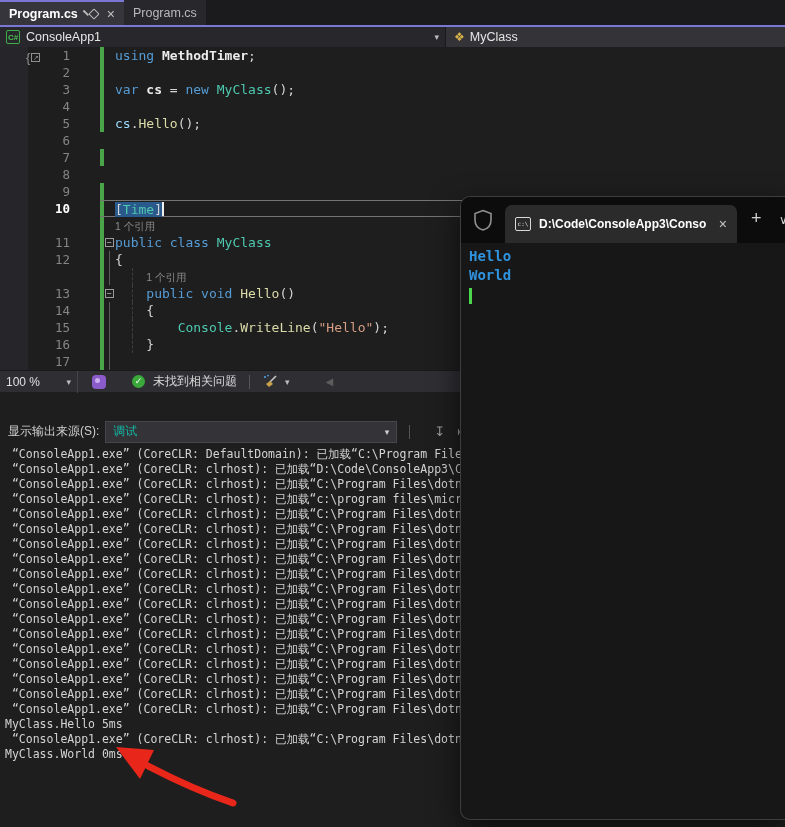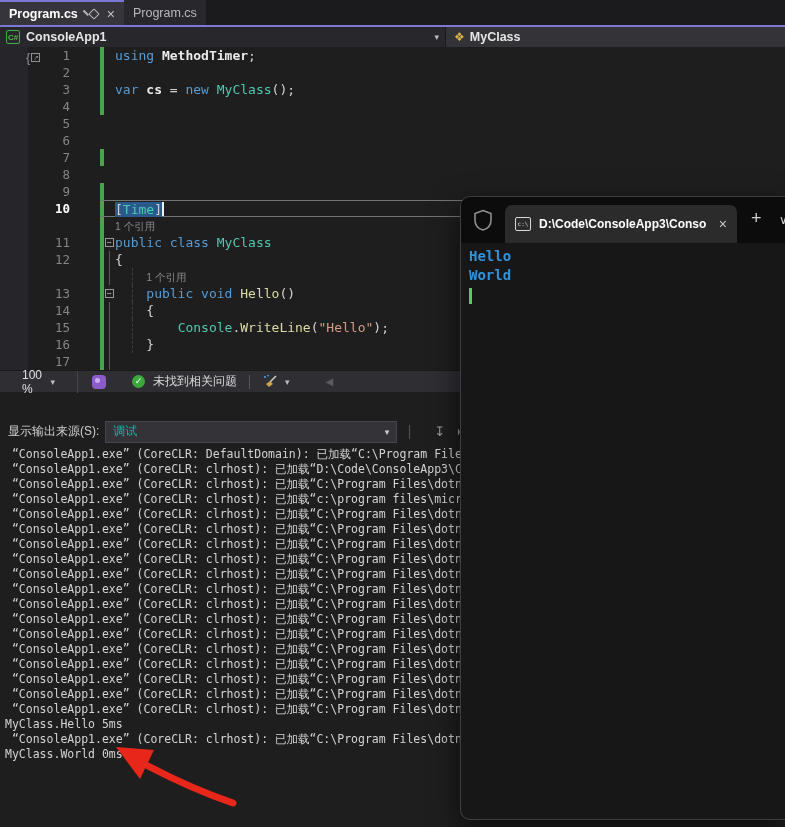--- a/index.html
+++ b/index.html
@@ -17,21 +17,21 @@
   .pin { width:8px; height:8px; border:1.6px solid #b8b8b8; border-radius:1px; transform:rotate(45deg); margin:0 7px 0 12px; position:relative; }
   .pin::after { content:""; position:absolute; left:-7px; top:7px; width:7px; height:1.6px; background:#b8b8b8; transform-origin:right; }
   .tab-close { color:#c2c2c2; font-size:14px; line-height:14px; margin-left:2px; }
   .accent-underline { position:absolute; left:0; top:25px; width:785px; height:2px; background:#7a78d4; }
 
   
   .navbar { position:absolute; left:0; top:27px; width:785px; height:20px; display:flex; }
   .nav-left { width:446px; background:#28282c; display:flex; align-items:center; padding:0 6px; border-right:1px solid #1a1a1c; }
   .nav-right { flex:1; background:#333338; display:flex; align-items:center; padding:0 8px; }
   .csproj-icon { width:14px; height:14px; border:1px solid #3fae4a; border-radius:2px; color:#4cc152; font-size:8px; font-weight:bold; display:flex; align-items:center; justify-content:center; margin-right:6px; }
-  .nav-text { color:#e6e6e6; font-size:12.5px;font-weight:bold; }
+  .nav-text { color:#e6e6e6; font-size:12.5px; }
   .nav-arrow { margin-left:auto; color:#bdbdbd; font-size:9px; }
   .class-icon { color:#d8b24a; font-size:12px; margin-right:5px; }
 
   
   .editor { position:absolute; left:0; top:47px; width:785px; height:323px; background:#1e1e1e; font-family:"DejaVu Sans Mono", monospace; }
   .ed-row { display:flex; height:17px; }
   .g1 { width:28px; background:#26262a; flex:none; }
   .g2 { width:46px; flex:none; text-align:right; padding-right:4px; color:#858585; font-size:12.5px; line-height:17px; }
   .g2.cur { color:#ffffff; font-weight:bold; }
   .g3 { width:26px; flex:none; }
@@ -47,21 +47,21 @@
   .tk-var{color:#9cdcfe} .tk-pl{color:#d4d4d4} .tk-str{color:#d69d85}
   .tk-ns{color:#ececec;font-weight:bold} .tk-decl{color:#ececec;font-weight:bold}
   .sel-bg { background:#2a5a8c; }
   .caret { display:inline-block; width:2px; height:14px; background:#f0f0f0; vertical-align:-2px; }
   .cl-text { color:#8a8a8a; font-size:10.5px; font-family:"Liberation Sans", sans-serif; }
   .brace-icon { position:absolute; left:26px; top:50px; color:#8f8f8f; font-size:13px; display:flex; align-items:center; }
   .brace-box { width:9px; height:9px; border:1px solid #8f8f8f; font-size:7px; line-height:8px; text-align:center; margin-left:1px; color:#8f8f8f; }
 
   
   .ed-status { position:absolute; left:0; top:370px; width:785px; height:22px; background:#2e2e33; border-top:1px solid #19191b; display:flex; align-items:center; }
-  .zoom-combo { display:flex; align-items:center; width:78px; padding:0 22px; height:22px; border-right:1px solid #44444a; }
+  .zoom-combo { display:flex; align-items:center; width:78px; padding:0 6px; height:22px; border-right:1px solid #44444a; }
   .zoom-combo .zval { color:#e0e0e0; font-size:12px; }
   .zoom-combo .arr { margin-left:auto; color:#bdbdbd; font-size:9px; }
   .intelli { width:14px; height:14px; border-radius:4px; background:#8b5cc9; margin-left:14px; position:relative; }
   .intelli::after { content:""; position:absolute; left:3px; top:3px; width:5px; height:5px; border-radius:50%; background:#c9aef0; }
   .health { display:flex; align-items:center; margin-left:26px; }
   .chk { width:13px; height:13px; border-radius:50%; background:#3aa83a; color:#fff; font-size:9px; line-height:13px; text-align:center; }
   .health-text { color:#dadada; font-size:12px; margin-left:8px; }
   .vdiv { width:1px; height:14px; background:#55555c; margin:0 12px; }
   .broom-wrap { display:flex; align-items:center; }
   .broom-arrow { color:#bdbdbd; font-size:9px; margin-left:6px; }
@@ -161,20 +161,25 @@
         <div class="right">
           <div class="chg"></div>
           <div class="outm"></div>
           <div class="code"></div>
         </div>
       </div>
       <div class="ed-row">
         <div class="g1"></div>
         <div class="g2">5</div>
         <div class="g3"></div>
+        <div class="right">
+          <div class="chg"></div>
+          <div class="outm"></div>
+          <div class="code"><span class="tk-var">cs</span><span class="tk-pl">.</span><span class="tk-method">Hello</span><span class="tk-pl">();</span></div>
+        </div>
       </div>
       <div class="ed-row">
         <div class="g1"></div>
         <div class="g2">6</div>
         <div class="g3"></div>
       </div>
       <div class="ed-row">
         <div class="g1"></div>
         <div class="g2">7</div>
         <div class="g3"></div>

